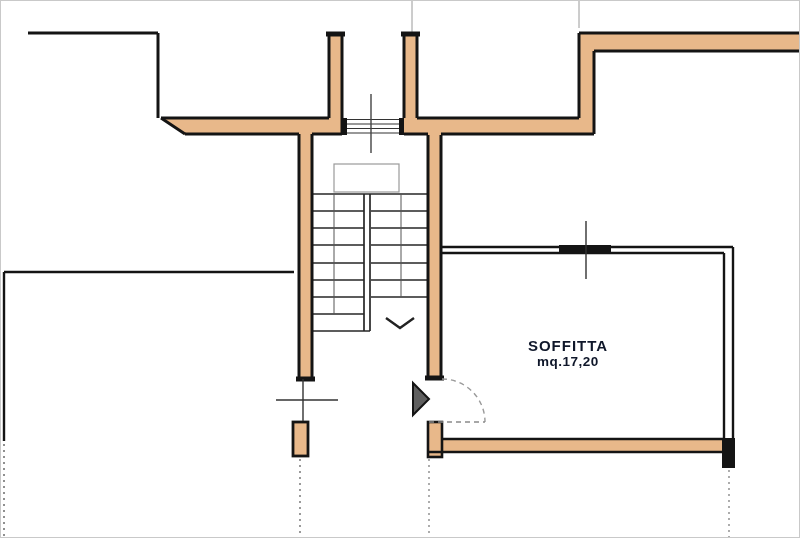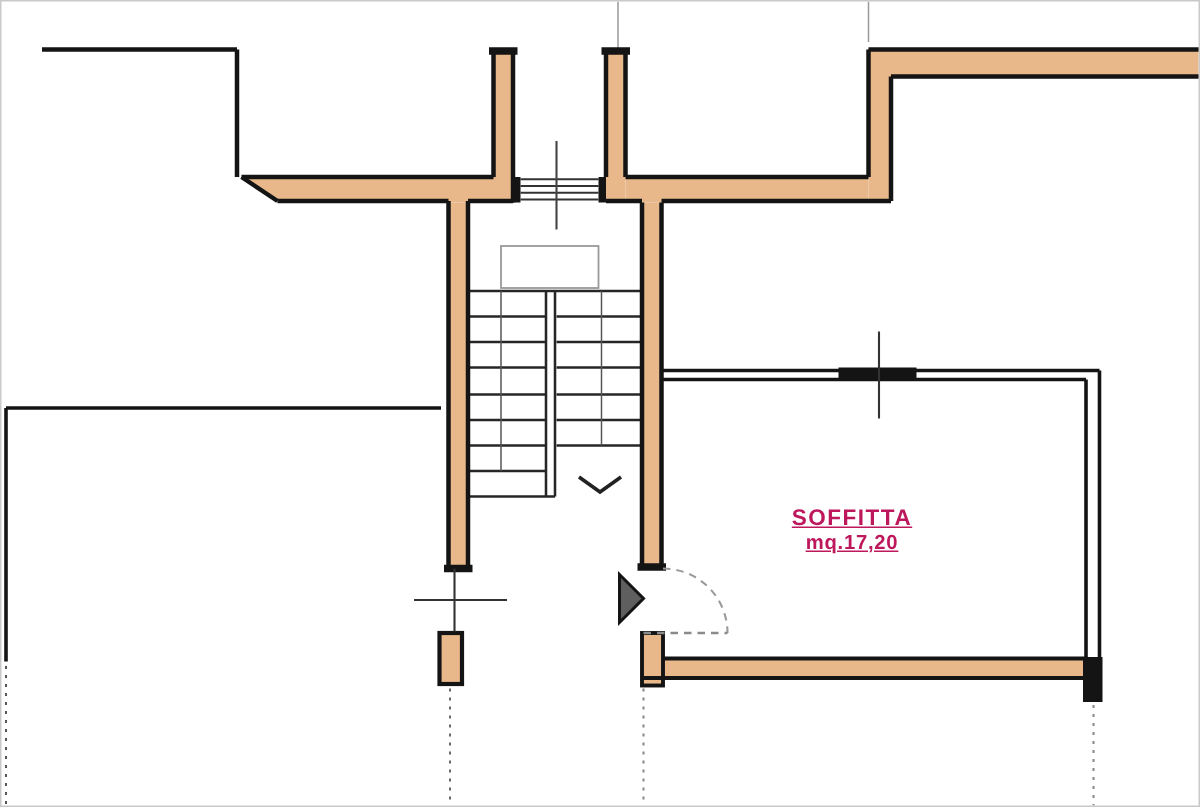--- a/index.html
+++ b/index.html
@@ -10,23 +10,22 @@
     background:#ffffff;
     border:1px solid #c9c9c9;
     overflow:hidden;
     font-family:"Liberation Sans", sans-serif;
   }
   .plan-svg{position:absolute;left:0;top:0;width:800px;height:538px;}
   .room-label{
     position:absolute;
     left:502px;top:337px;width:130px;
     text-align:center;
-    color:#be185d;
+    color:#0f172a;
     pointer-events:none;
-    text-decoration:underline;
   }
   .room-name{
     font-size:15px;
     font-weight:bold;
     letter-spacing:1px;
     line-height:16px;
   }
   .room-area{
     font-size:13.5px;
     font-weight:bold;

